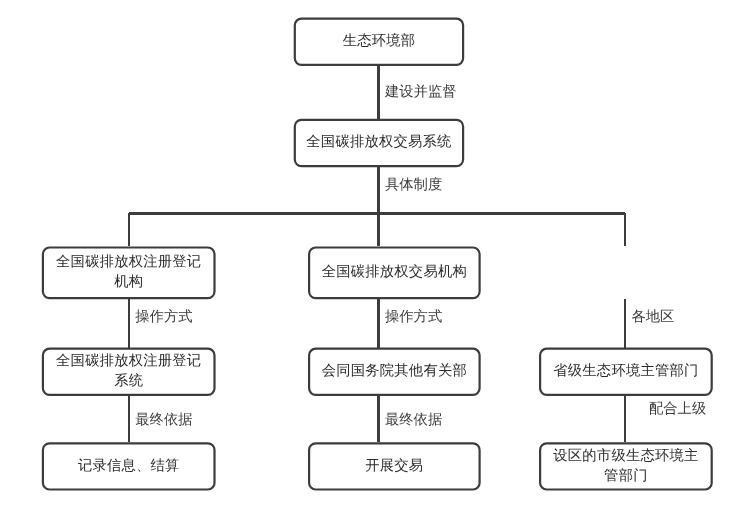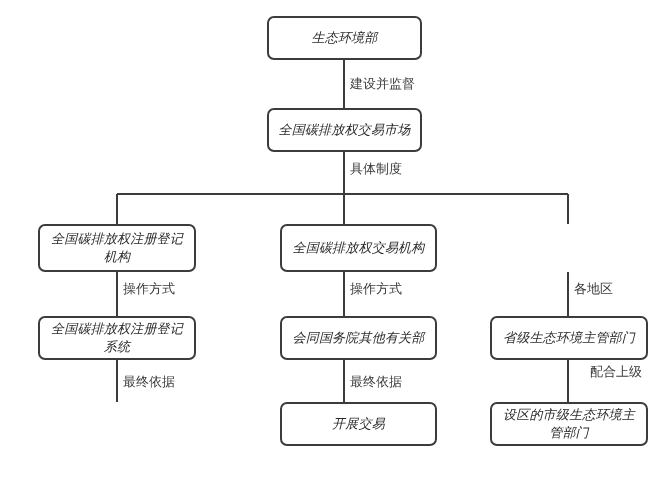--- a/index.html
+++ b/index.html
@@ -35,21 +35,20 @@
     background: #ffffff;
     display: flex;
     align-items: center;
     justify-content: center;
     text-align: center;
     color: #2a2a2a;
     font-size: 13px;
     line-height: 18px;
     letter-spacing: 0.2px;
     padding: 16px 6px;
-    font-style: italic;
   }
   .node-label {
     display: block;
     width: 100%;
     white-space: pre-line;
   }
   .edge-label {
     position: absolute;
     color: #3a3a3a;
     font-size: 13px;
@@ -92,21 +91,21 @@
       <line x1="344" y1="360" x2="344" y2="402"></line>
       <line x1="568" y1="360" x2="568" y2="402"></line>
     </g>
   </svg>
 
   <div class="node row1 col-center">
     <span class="node-label">生态环境部</span>
   </div>
 
   <div class="node row2 col-center">
-    <span class="node-label">全国碳排放权交易市场</span>
+    <span class="node-label">全国碳排放权交易系统</span>
   </div>
 
   <div class="node row3 col-left">
     <span class="node-label">全国碳排放权注册登记
 机构</span>
   </div>
 
   <div class="node row3 col-mid">
     <span class="node-label">全国碳排放权交易机构</span>
   </div>
@@ -118,20 +117,23 @@
   </div>
 
   <div class="node row4 col-mid">
     <span class="node-label">会同国务院其他有关部</span>
   </div>
 
   <div class="node row4 col-right">
     <span class="node-label">省级生态环境主管部门</span>
   </div>
 
+  <div class="node row5 col-left">
+    <span class="node-label">记录信息、结算</span>
+  </div>
 
   <div class="node row5 col-mid">
     <span class="node-label">开展交易</span>
   </div>
 
   <div class="node row5 col-right">
     <span class="node-label">设区的市级生态环境主
 管部门</span>
   </div>
 

